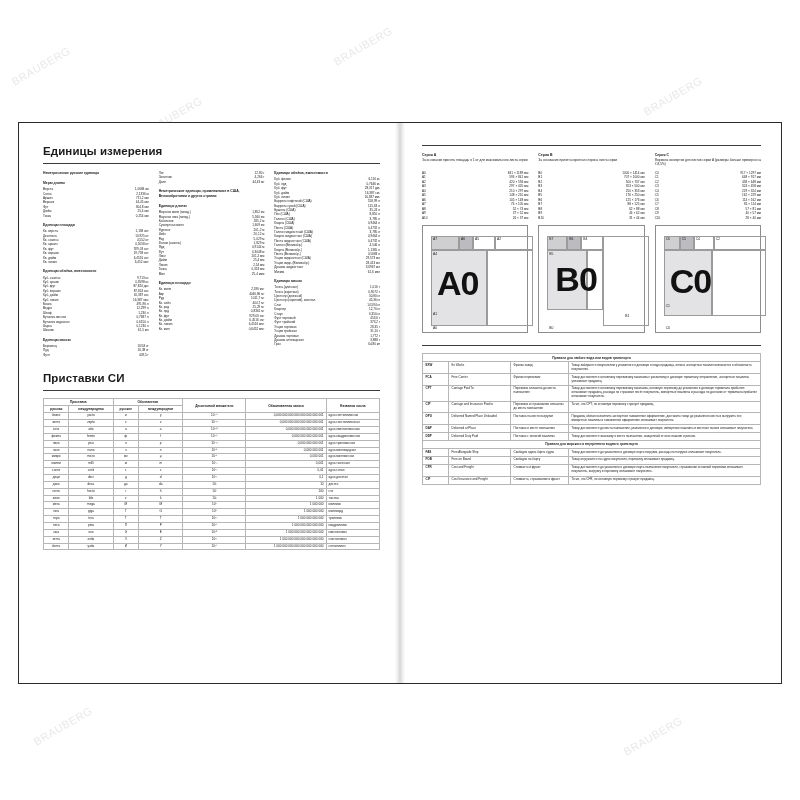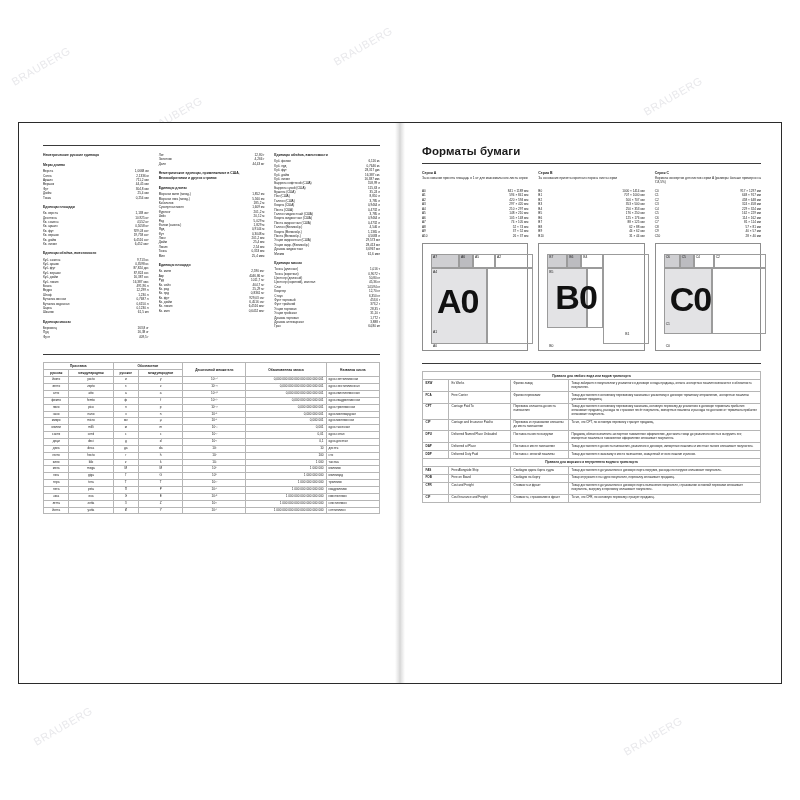--- a/index.html
+++ b/index.html
@@ -69,20 +69,21 @@
   <div class="wm" style="left:330px;top:40px;">BRAUBERG</div>
   <div class="wm" style="left:640px;top:90px;">BRAUBERG</div>
   <div class="wm" style="left:30px;top:720px;">BRAUBERG</div>
   <div class="wm" style="left:620px;top:730px;">BRAUBERG</div>
 
   <div class="spread">
     <div class="gutter"></div>
 
     <div class="leaf">
 
+      <h2 class="sect">Единицы измерения</h2>
       <div class="rule"></div>
 
       <div class="cols">
         <div class="col" id="lcol1">
             <div class="grp">
               <div class="ttl">Неметрические русские единицы</div>
             </div>
             <div class="grp">
               <div class="ttl">Меры длины</div>
               <div class="row">
@@ -493,20 +494,21 @@
               </div>
               <div class="row">
                 <span>Гран</span>
                 <span class="n">64,80 мг</span>
               </div>
             </div>
           </div>
       </div>
 
       <div style="height:10px"></div>
+      <h2 class="sect">Приставки СИ</h2>
       <div class="rule"></div>
 
       <table class="si">
         <thead>
           <tr>
             <th colspan="2">Приставка</th>
             <th colspan="2">Обозначение</th>
             <th rowspan="2">Десятичный множитель</th>
             <th rowspan="2">Обыкновенная запись</th>
             <th rowspan="2">Названия числа</th>
@@ -698,21 +700,20 @@
               <td>10²⁴</td>
               <td class="r">1 000 000 000 000 000 000 000 000</td>
               <td class="l">септиллион</td>
             </tr>
           </tbody>
       </table>
     </div>
 
     <div class="leaf right">
 
-      <h2 class="sect">Форматы бумаги</h2>
       <div class="rule"></div>
 
       <div class="pf-head" id="pf-head">
           <div class="c">
             <div class="t">Серия A</div>
             <div>За основание принята площадь в 1 м² для максимального листа серии</div>
           </div>
           <div class="c">
             <div class="t">Серия B</div>
             <div>За основание принята короткая сторона листа серии</div>

